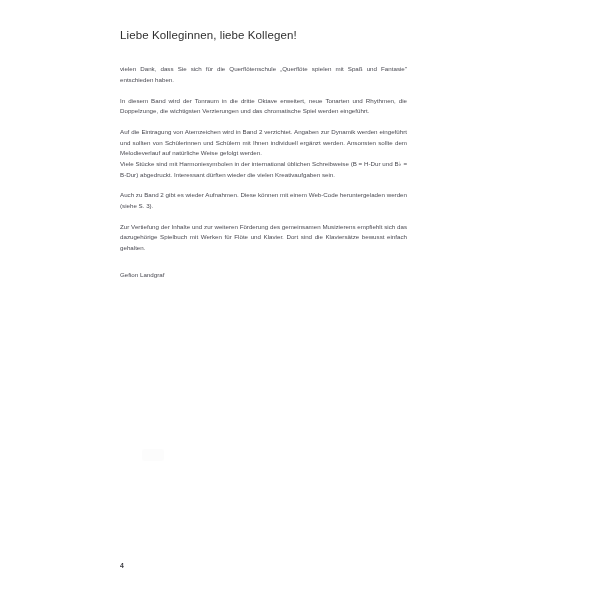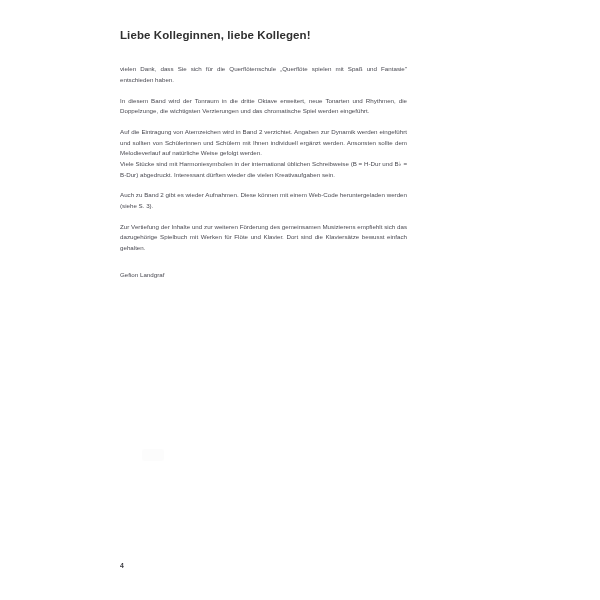--- a/index.html
+++ b/index.html
@@ -21,21 +21,21 @@
     box-sizing: border-box;
   }
   .content {
     position: absolute;
     left: 120px;
     top: 28px;
     width: 287px;
   }
   .page-heading {
     font-size: 11.5px;
-    font-weight: bold;
+    font-weight: normal;
     color: #2f2f2f;
     letter-spacing: 0.1px;
     margin: 0 0 22px 0;
     line-height: 1.25;
   }
   .para {
     font-size: 6.2px;
     line-height: 1.72;
     color: #4a4a52;
     text-align: justify;

